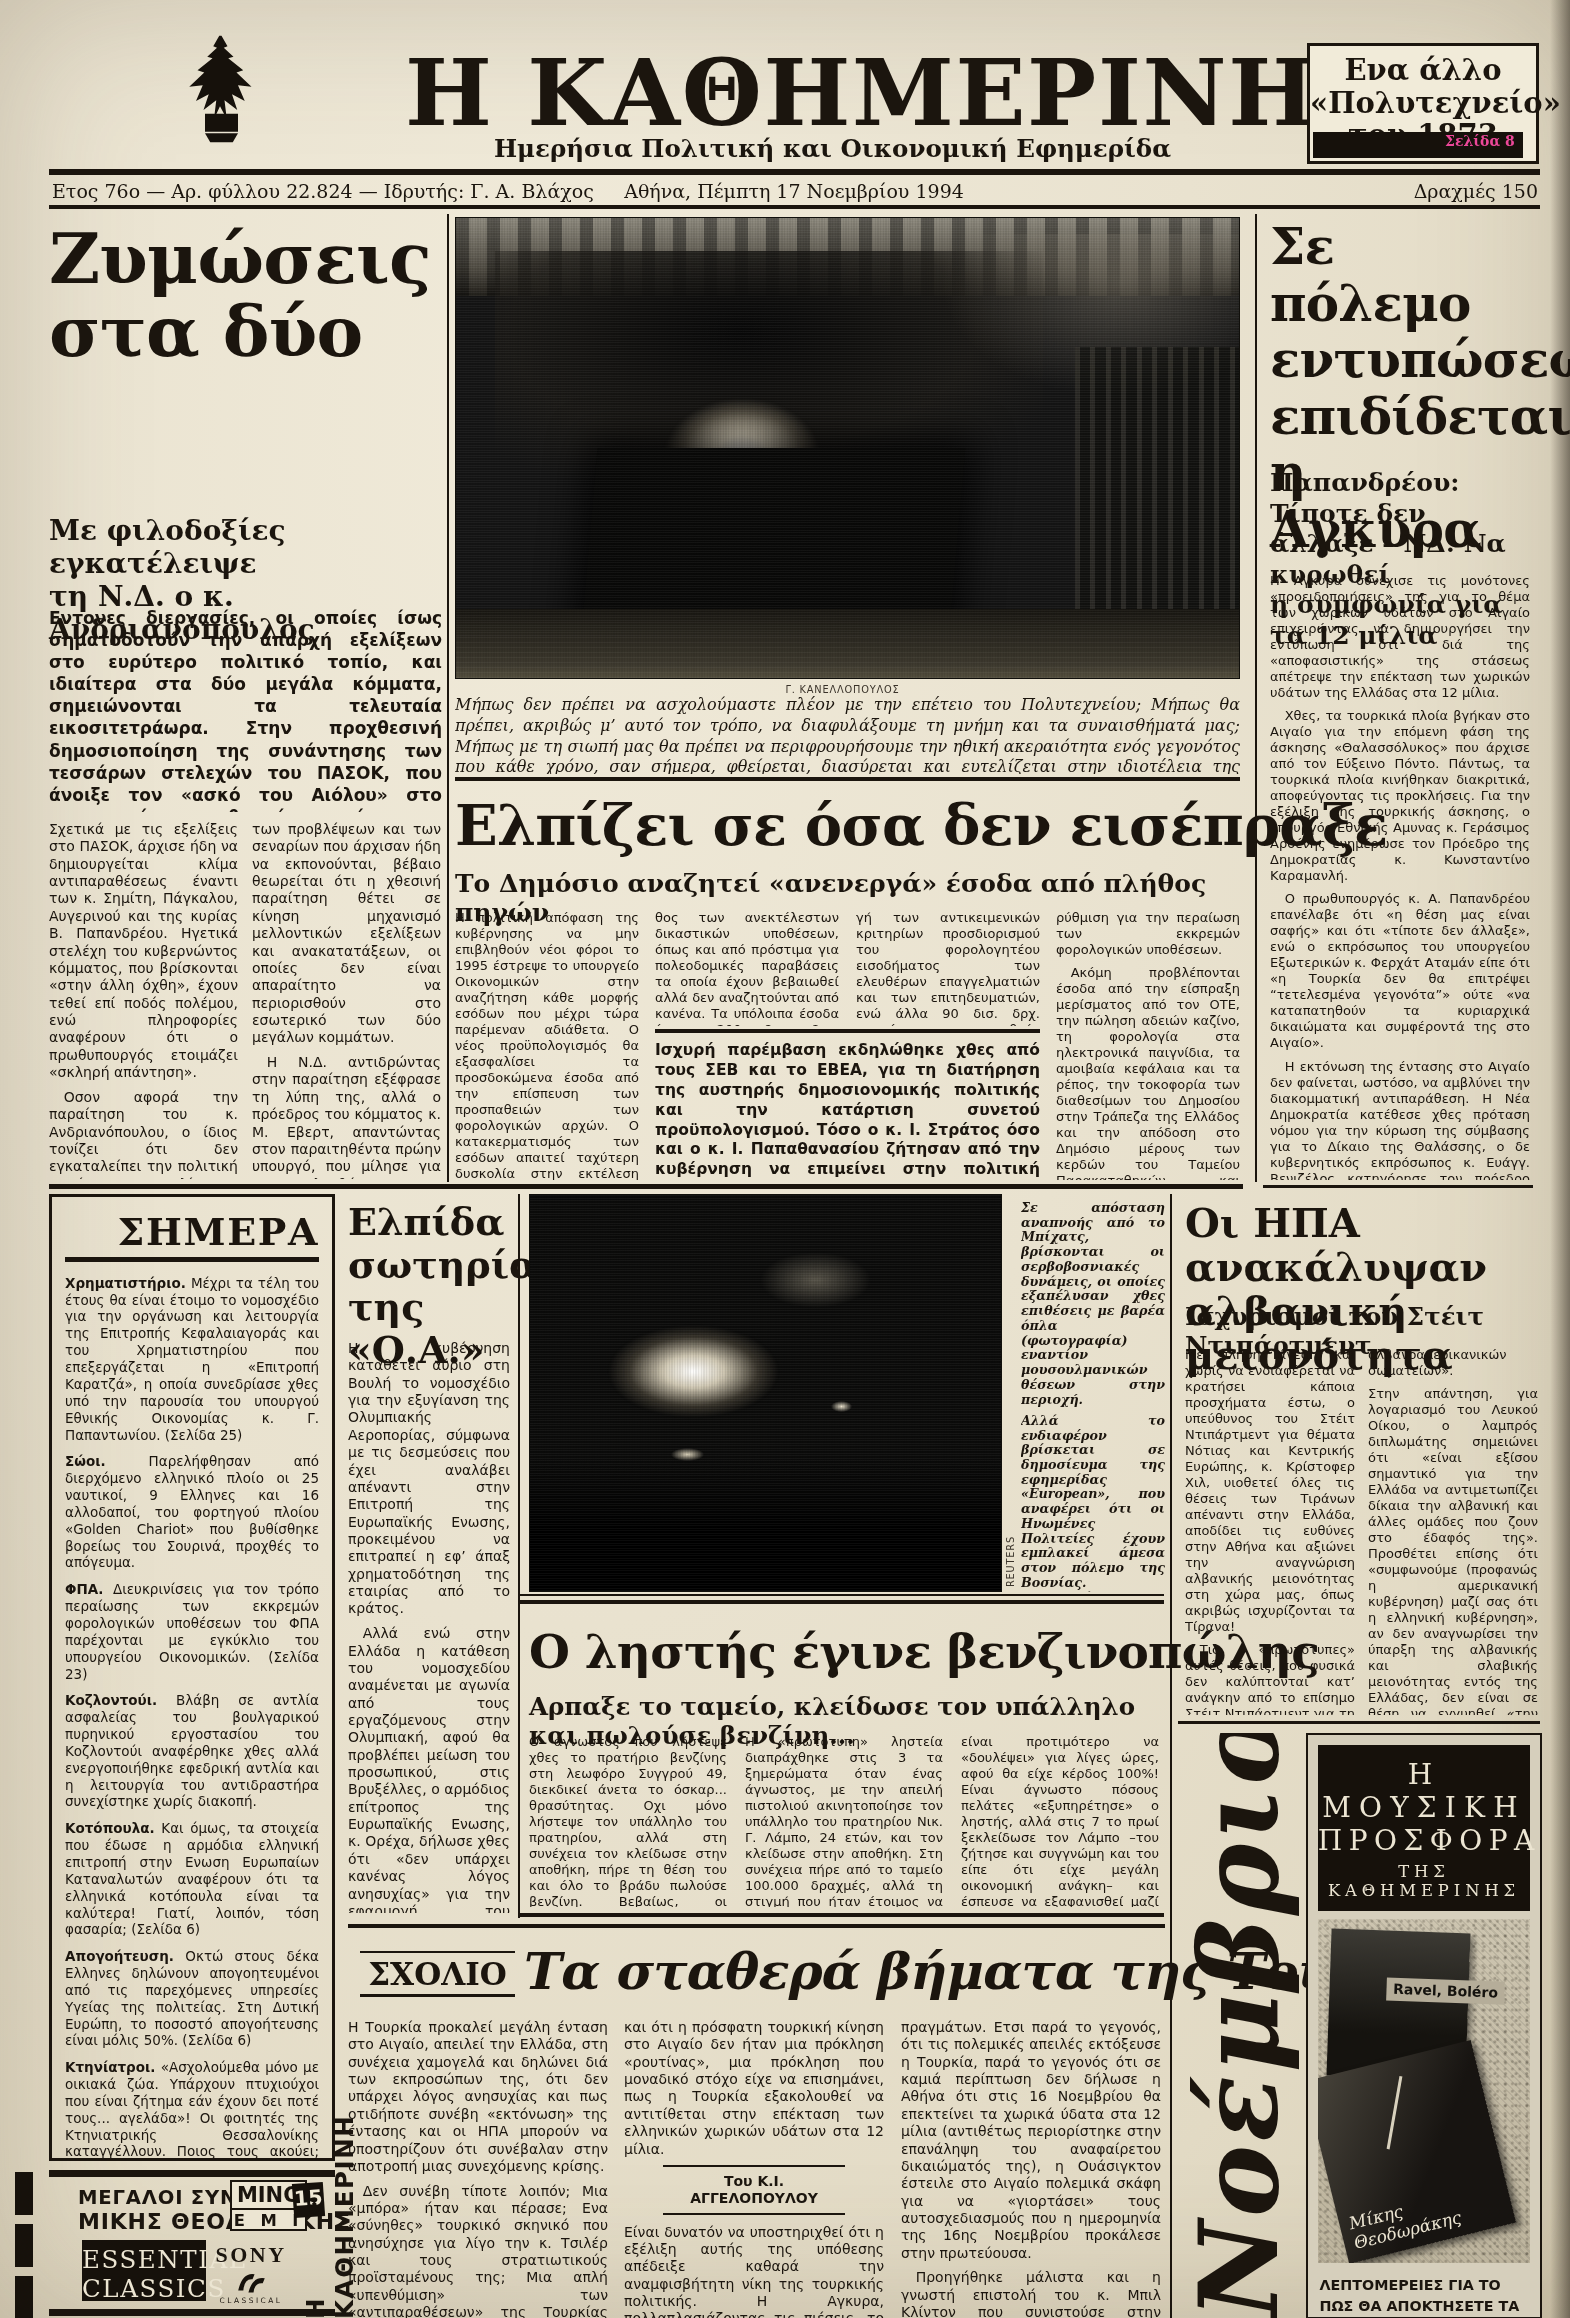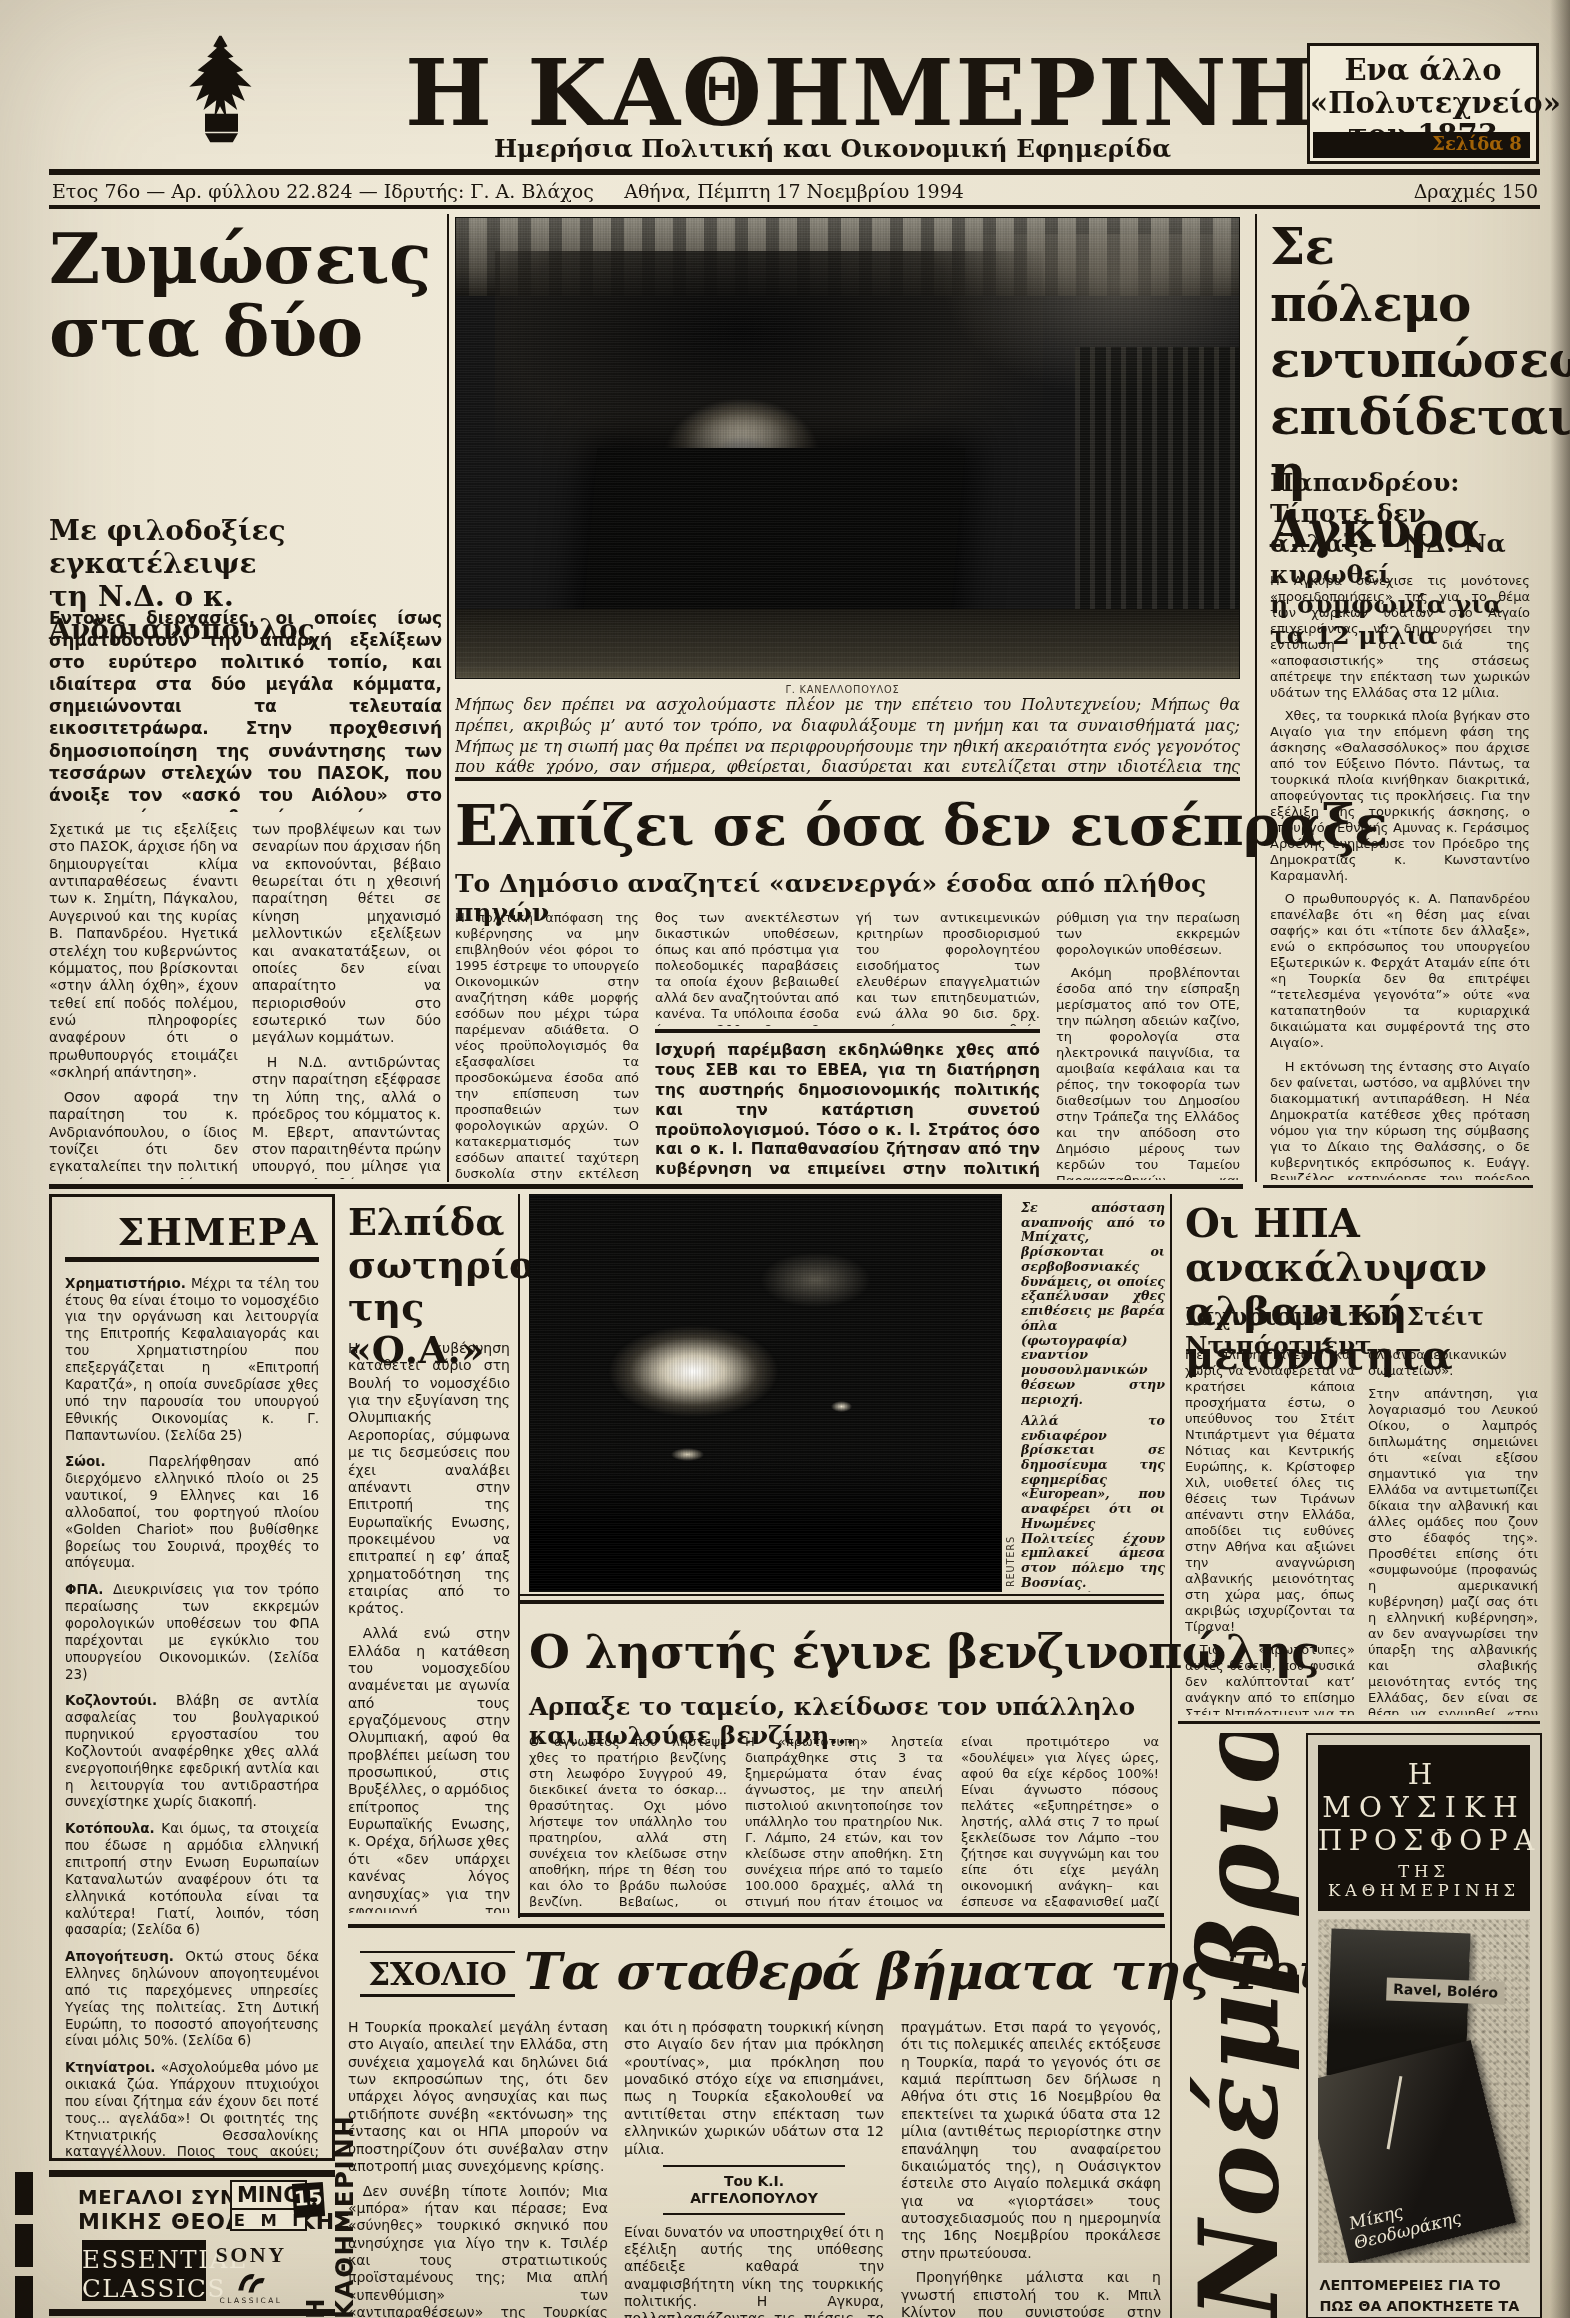--- a/index.html
+++ b/index.html
@@ -17,22 +17,22 @@
   .sans  { font-family:"DejaVu Sans","Liberation Sans",sans-serif; }
   .rule { position:absolute; background:#1b150e; }
   .just { text-align:justify; }
   .clip { overflow:hidden; }
 
   
   .nameplate { font-weight:700; font-size:92px; letter-spacing:1.6px; white-space:nowrap; }
   .tagline { font-weight:700; font-size:24.5px; }
   .promo-box { border:3.3px solid #1b150e; background:#f1ebd9; text-align:center; }
   .promo-box .txt { font-weight:700; font-size:29px; line-height:1.12; padding-top:8.2px; }
-  .promo-bar { position:absolute; left:3.3px; right:6px; bottom:3.3px; height:26px; background:#16110b;
-               color:#a16207; font-weight:700; font-size:18px; text-align:right; padding:1.6px 8.2px 0 0; }
+  .promo-bar { position:absolute; left:3.3px; right:13px; bottom:3.3px; height:26px; background:#16110b;
+               color:#ec4899; font-weight:700; font-size:14px; text-align:right; padding:1.6px 8.2px 0 0; }
   .dateline { font-size:19px; }
 
   
   .hl-left { font-weight:700; font-size:70px; line-height:1.04; letter-spacing:-0.8px; }
   .sub-left { font-weight:700; font-size:28px; line-height:1.18; }
   .hl-ankara { font-weight:700; font-size:50px; line-height:1.13; letter-spacing:-0.8px; }
   .sub-ankara { font-weight:700; font-size:25px; line-height:1.22; }
   .hl-center { font-weight:700; font-size:56px; letter-spacing:-0.8px; white-space:nowrap; }
   .deck-center { font-weight:700; font-size:25px; }
   .hl-oa { font-weight:700; font-size:38px; line-height:1.12; }

